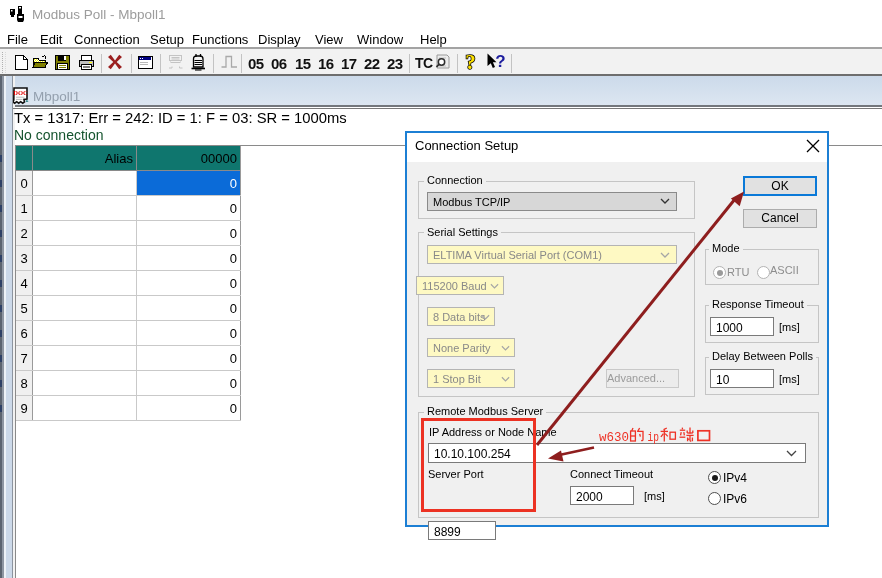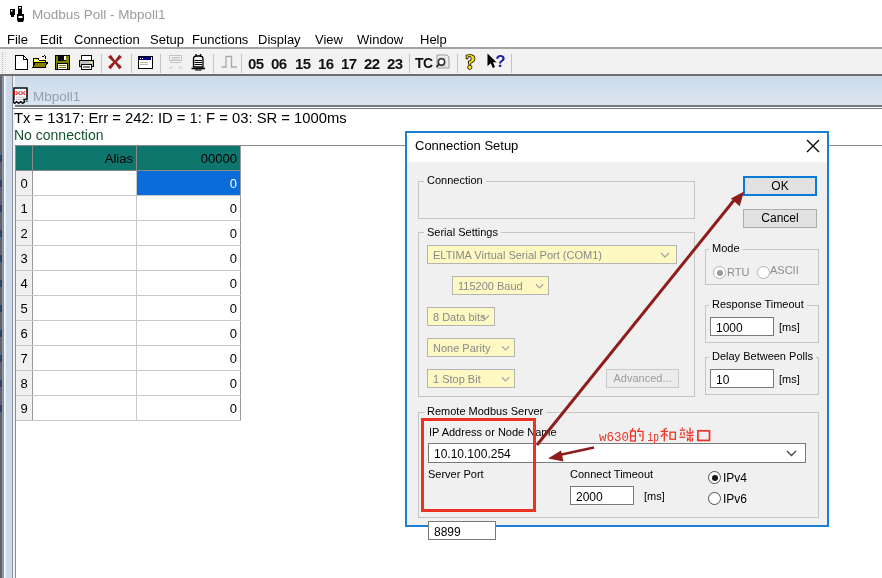--- a/index.html
+++ b/index.html
@@ -234,30 +234,36 @@
 
   <div class="abs" id="dlg"></div>
   <div class="abs" style="left:407px;top:133px;width:420px;height:29px;background:#fff;"></div>
   <div class="abs" style="left:415px;top:138.5px;font-size:13px;line-height:13px;color:#000;">Connection Setup</div>
   <svg class="abs" style="left:806px;top:139px" width="14" height="14" viewBox="0 0 14 14">
     <path d="M1 1 L13 13 M13 1 L1 13" stroke="#000" stroke-width="1.3"></path>
   </svg>
 
   <div class="gbox" style="left:417.5px;top:180.5px;width:275px;height:36px;"></div>
   <div class="glab" style="left:424px;top:175px;">Connection</div>
+  <div class="combo" style="left:427px;top:192px;width:250px;height:19px;">
+    <span class="ct">Modbus TCP/IP</span>
+    <svg style="position:absolute;right:6px;top:5px" width="10" height="7" viewBox="0 0 10 7">
+        <path d="M1 1l4 4l4-4" fill="none" stroke="#333" stroke-width="1.3"></path>
+      </svg>
+  </div>
 
   <div class="gbox" style="left:417.5px;top:232px;width:275px;height:163px;"></div>
   <div class="glab" style="left:424px;top:227px;">Serial Settings</div>
   <div class="combo dis" style="left:427px;top:245px;width:250px;height:19px;">
     <span class="ct">ELTIMA Virtual Serial Port (COM1)</span>
     <svg style="position:absolute;right:6px;top:6px" width="10" height="7" viewBox="0 0 10 7">
         <path d="M1 1l4 4l4-4" fill="none" stroke="#a6a6a6" stroke-width="1.3"></path>
       </svg>
   </div>
-  <div class="combo dis" style="left:452px;top:275.5px;width:97px;height:19px;">
+  <div class="combo dis" style="left:416px;top:275.5px;width:88px;height:19px;">
     <span class="ct">115200 Baud</span>
     <svg style="position:absolute;right:4px;top:6px" width="9" height="7" viewBox="0 0 10 7">
         <path d="M1 1l4 4l4-4" fill="none" stroke="#a6a6a6" stroke-width="1.3"></path>
       </svg>
   </div>
   <div class="combo dis" style="left:427px;top:306.5px;width:68px;height:19px;">
     <span class="ct">8 Data bits</span>
     <svg style="position:absolute;right:4px;top:6px" width="9" height="7" viewBox="0 0 10 7">
         <path d="M1 1l4 4l4-4" fill="none" stroke="#a6a6a6" stroke-width="1.3"></path>
       </svg>
@@ -267,21 +273,21 @@
     <svg style="position:absolute;right:4px;top:6px" width="9" height="7" viewBox="0 0 10 7">
         <path d="M1 1l4 4l4-4" fill="none" stroke="#a6a6a6" stroke-width="1.3"></path>
       </svg>
   </div>
   <div class="combo dis" style="left:427px;top:368.5px;width:88px;height:19px;">
     <span class="ct">1 Stop Bit</span>
     <svg style="position:absolute;right:4px;top:6px" width="9" height="7" viewBox="0 0 10 7">
         <path d="M1 1l4 4l4-4" fill="none" stroke="#a6a6a6" stroke-width="1.3"></path>
       </svg>
   </div>
-  <div class="abs" style="left:606px;top:368.5px;width:73px;height:19.5px;background:#ececec;border:1px solid #c9c9c9;box-sizing:border-box;text-align:center;font-size:11px;line-height:17px;color:#9b9b9b;">Advanced...</div>
+  <div class="abs" style="left:606px;top:368.5px;width:73px;height:19.5px;background:#ececec;border:1px solid #c9c9c9;box-sizing:border-box;font-size:11px;line-height:17px;color:#9b9b9b;">Advanced...</div>
 
   <div class="abs" style="left:743px;top:175.5px;width:74px;height:20.5px;background:#e1e1e1;border:2px solid #0a79d8;box-sizing:border-box;text-align:center;font-size:12px;line-height:16px;color:#000;">OK</div>
   <div class="abs" style="left:743px;top:209px;width:74px;height:19px;background:#e1e1e1;border:1px solid #acacac;box-sizing:border-box;text-align:center;font-size:12px;line-height:17px;color:#000;">Cancel</div>
 
   <div class="gbox" style="left:705px;top:248.5px;width:112px;height:34px;"></div>
   <div class="glab" style="left:709px;top:243px;">Mode</div>
   <div class="radio rdis" style="left:713px;top:266px;">
       <span class="rdot" style="background:#9a9a9a;"></span>
     </div>
   <div class="lbl dlbl" style="left:727px;top:267px;">RTU</div>

